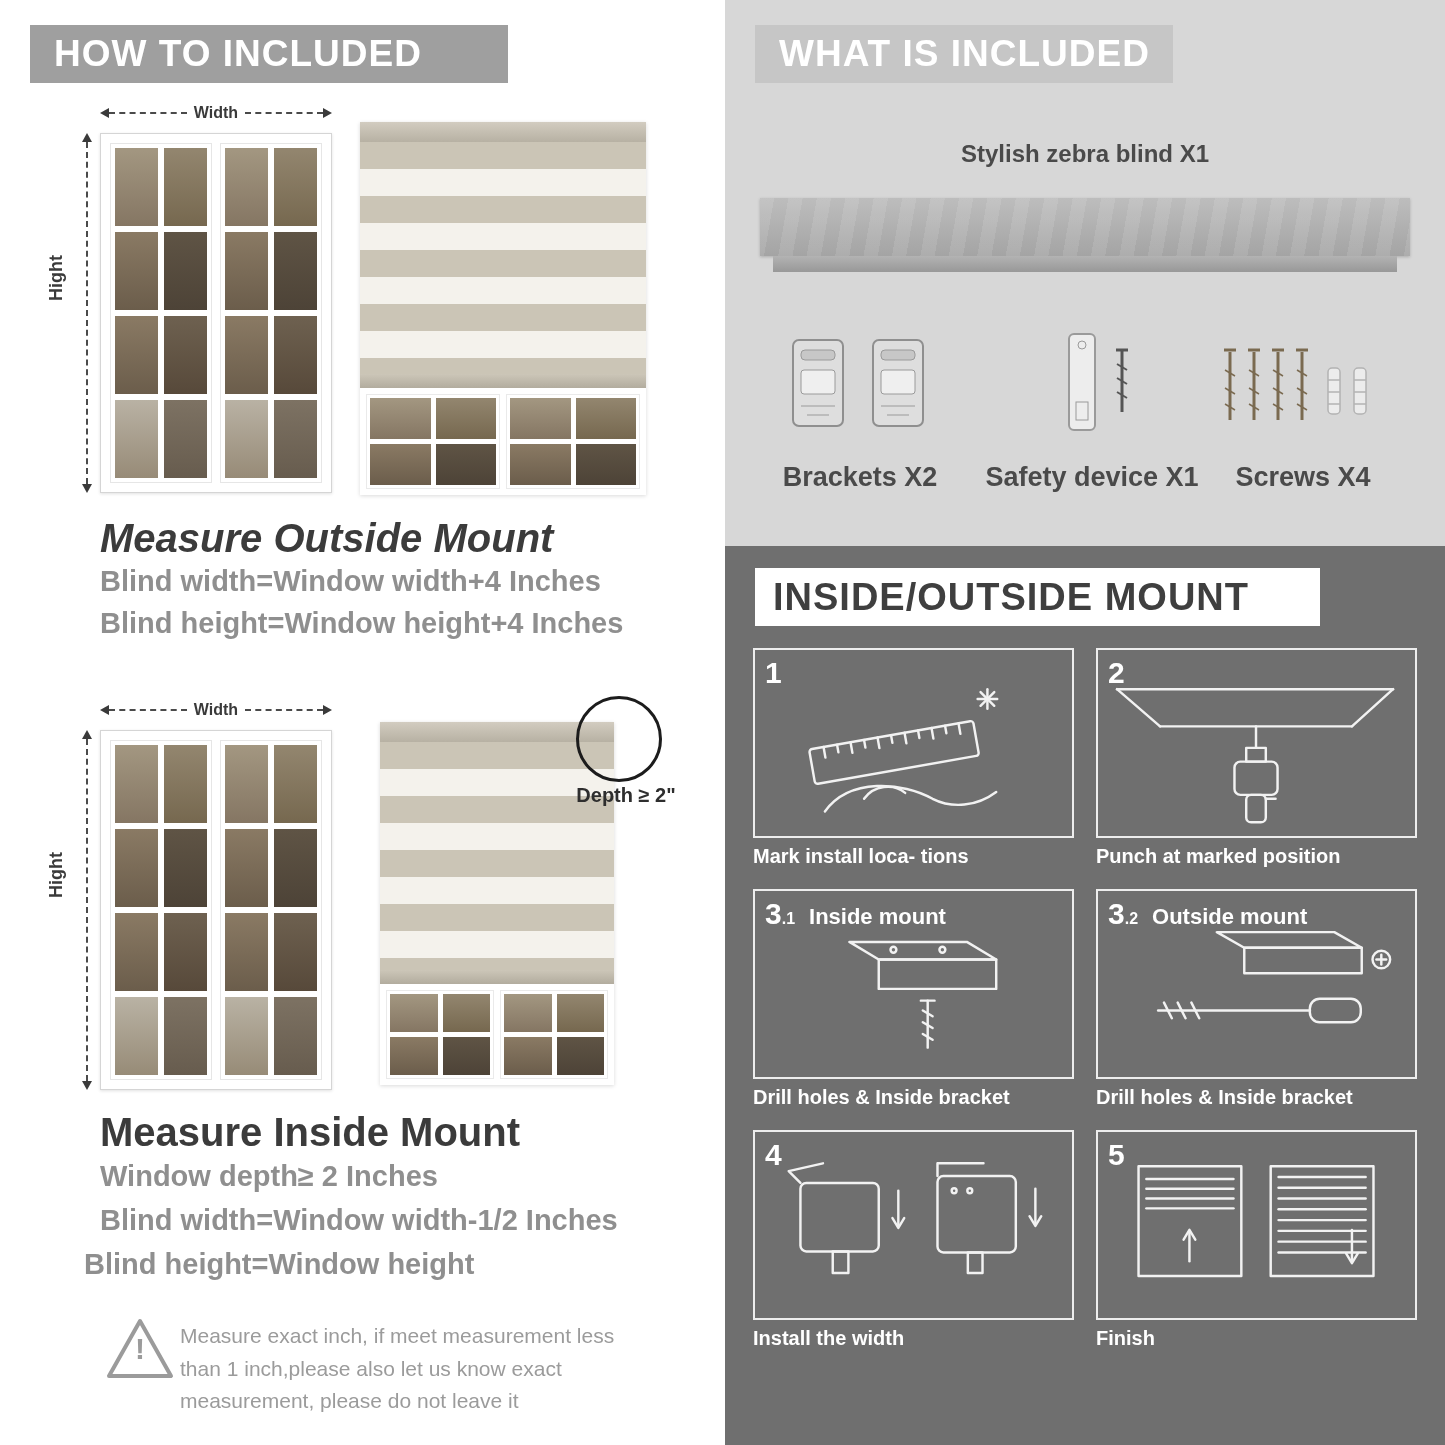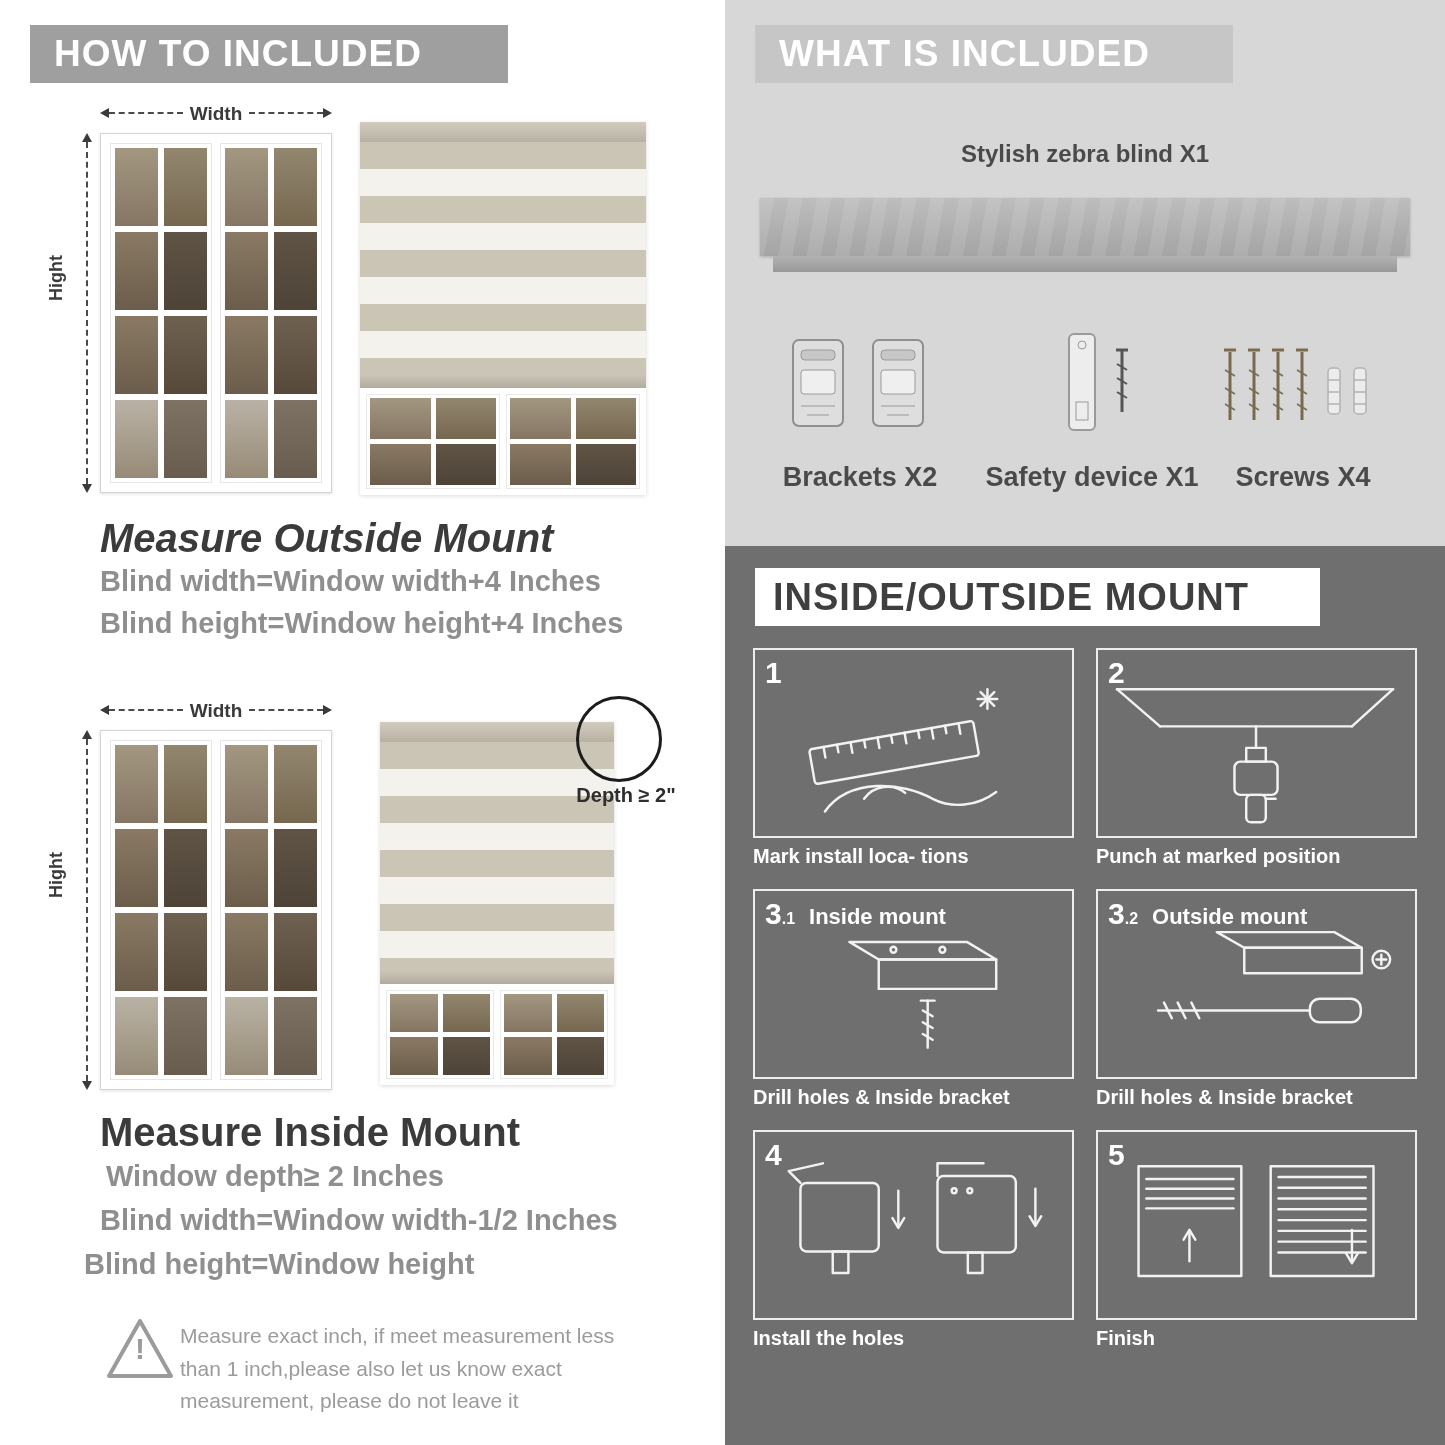--- a/index.html
+++ b/index.html
@@ -9,21 +9,21 @@
   .hdr{position:absolute;color:#fff;font-weight:bold;font-size:37px;letter-spacing:1px;
        display:flex;align-items:center;padding-left:24px;box-sizing:border-box;}
   .left-hdr{left:30px;top:25px;width:478px;height:58px;background:#9f9f9f;}
 
   
   .dim-h{position:absolute;display:flex;align-items:center;height:18px;}
   .dim-h .ln{flex:1;height:0;border-top:2px dashed #4a4a4a;}
   .ah{width:0;height:0;border-top:5px solid transparent;border-bottom:5px solid transparent;}
   .ah.l{border-right:9px solid #3a3a3a;}
   .ah.r{border-left:9px solid #3a3a3a;}
-  .dim-h .lbl{padding:0 7px;font-size:19px;font-weight:bold;color:#3a3a3a;line-height:1;}
+  .dim-h .lbl{padding:0 7px;font-size:16px;font-weight:bold;color:#3a3a3a;line-height:1;}
   .dim-v{position:absolute;display:flex;flex-direction:column;align-items:center;width:14px;}
   .dim-v .lnv{flex:1;width:0;border-left:2px dashed #4a4a4a;}
   .av{width:0;height:0;border-left:5px solid transparent;border-right:5px solid transparent;}
   .av.t{border-bottom:9px solid #3a3a3a;}
   .av.b{border-top:9px solid #3a3a3a;}
   .vlabel{position:absolute;writing-mode:vertical-rl;transform:rotate(180deg);
           font-size:18px;font-weight:bold;color:#3a3a3a;}
 
   
   .window{position:absolute;box-sizing:border-box;background:#fff;border:1px solid #d5d5d5;
@@ -54,21 +54,21 @@
   
   .fig-title{position:absolute;font-size:40px;font-weight:bold;color:#3b3b3b;margin:0;}
   .formula{position:absolute;font-size:29px;font-weight:bold;color:#8f8f8f;margin:0;}
   .note-text{position:absolute;font-size:21px;color:#9b9b9b;line-height:1.55;margin:0;}
   .warn-wrap{position:absolute;}
   .warn-mark{position:absolute;left:0;top:16px;width:72px;text-align:center;
              font-size:30px;font-weight:bold;color:#9b9b9b;}
 
   
   .right-top{position:absolute;left:725px;top:0;width:720px;height:546px;background:#d7d7d7;}
-  .right-hdr{left:30px;top:25px;width:478px;height:58px;background:#c6c6c6;position:absolute;}
+  .right-hdr{left:30px;top:25px;width:418px;height:58px;background:#c6c6c6;position:absolute;}
   .product-name{position:absolute;left:0;top:140px;width:100%;text-align:center;
                 font-size:24px;font-weight:bold;color:#4a4a4a;}
   .rail-main{position:absolute;left:35px;top:198px;width:650px;height:58px;
              background:repeating-linear-gradient(100deg,rgba(255,255,255,.10) 0 14px,rgba(0,0,0,0) 14px 28px),
                         linear-gradient(180deg,#bdbdbd,#a4a4a4);
              box-shadow:0 1px 3px rgba(0,0,0,.2);}
   .rail-lip{position:absolute;left:48px;top:256px;width:624px;height:16px;
             background:linear-gradient(180deg,#b3b3b3,#989898);}
   .inc-icon{position:absolute;}
   .item-label{position:absolute;top:462px;font-size:27px;font-weight:bold;color:#4a4a4a;text-align:center;}
@@ -215,21 +215,21 @@
           <div class="pane"></div>
           <div class="pane"></div>
         </div>
     </div>
   </div>
 
   <div class="depth-circle" style="left:576px;top:696px;"></div>
   <div class="depth-label" style="left:556px;top:784px;width:140px;">Depth ≥ 2"</div>
 
   <h2 class="fig-title" style="left:100px;top:1110px;">Measure Inside Mount</h2>
-  <p class="formula" style="left:100px;top:1160px;margin-left:6px;">Window depth≥ 2 Inches</p>
+  <p class="formula" style="left:100px;top:1160px;">Window depth≥ 2 Inches</p>
   <p class="formula" style="left:100px;top:1204px;">Blind width=Window width-1/2 Inches</p>
   <p class="formula" style="left:84px;top:1248px;">Blind height=Window height</p>
 
   <div class="warn-wrap" style="left:104px;top:1316px;width:80px;height:72px;">
     <svg width="72" height="66" viewBox="0 0 72 66">
       <path d="M36 5 L67 60 L5 60 Z" fill="none" stroke="#9b9b9b" stroke-width="4" stroke-linejoin="round"></path>
     </svg>
     <span class="warn-mark">!</span>
   </div>
   <p class="note-text" style="left:180px;top:1320px;width:450px;">Measure exact inch, if meet measurement less than 1 inch,please also let us know exact measurement, please do not leave it</p>
@@ -435,21 +435,21 @@
             <polyline points="139,88 145,98 151,88"></polyline>
             <polyline points="185,45 185,32 232,32"></polyline>
             <rect x="185" y="45" width="80" height="78" rx="6"></rect>
             <circle cx="202" cy="60" r="2.5"></circle>
               <circle cx="218" cy="60" r="2.5"></circle>
             <rect x="216" y="123" width="15" height="21"></rect>
             <line x1="285" y1="58" x2="285" y2="94"></line>
             <polyline points="279,86 285,96 291,86"></polyline>
           </svg>
         </div>
-        <div class="caption">Install the holes</div>
+        <div class="caption">Install the width</div>
       </div>
 
       <div class="step">
         <div class="box">
           <div class="step-head">
             <span class="num">5</span>
             <span class="sub"></span>
             <span class="stitle"></span>
           </div>
           <svg class="art" viewBox="0 0 321 190">

